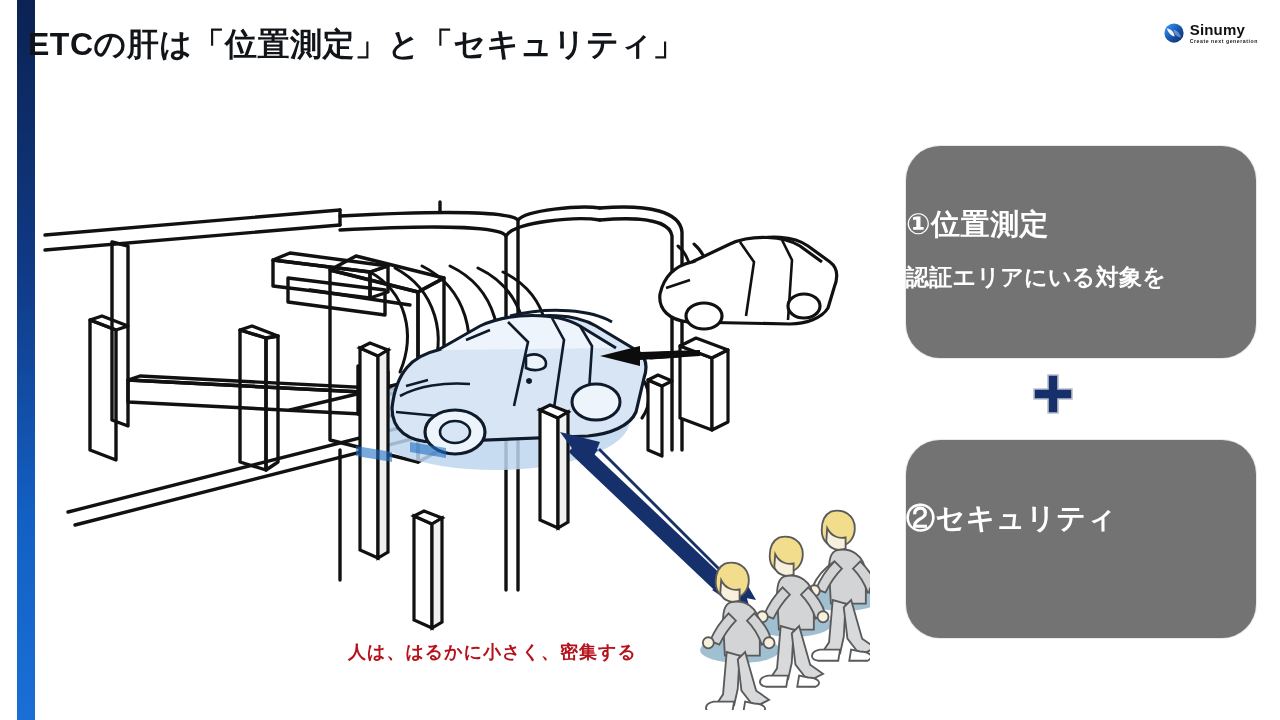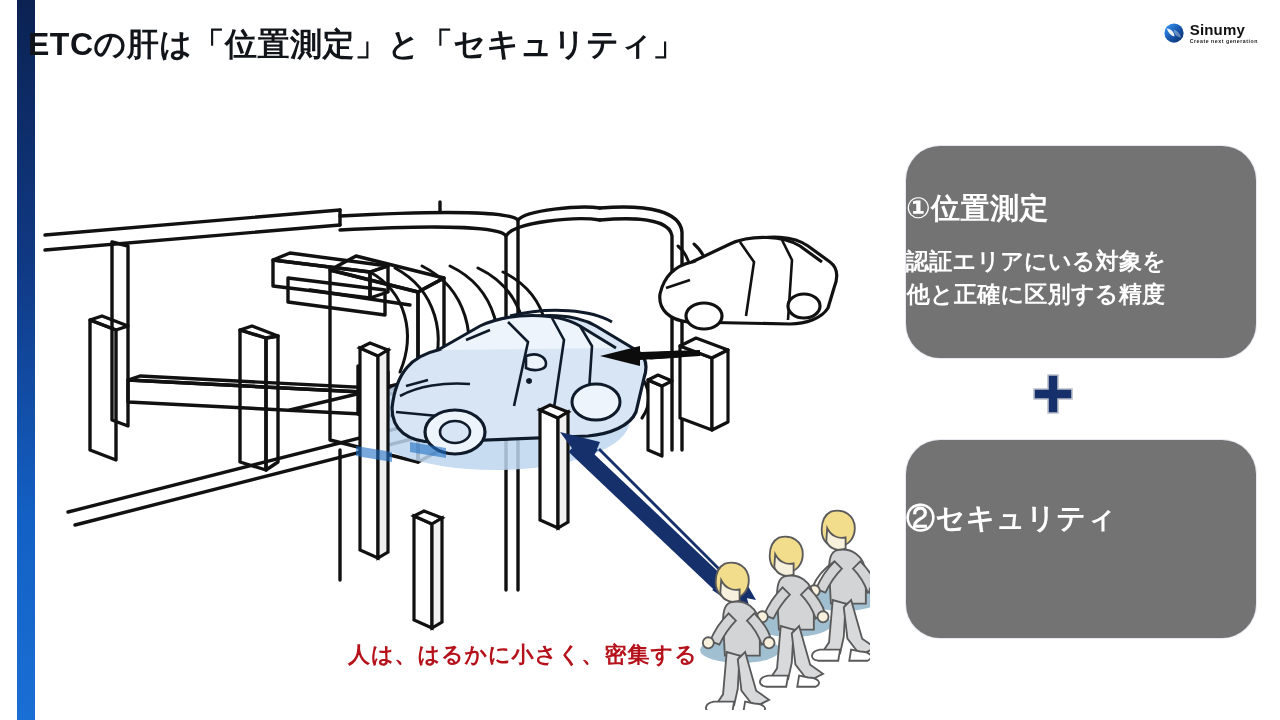--- a/index.html
+++ b/index.html
@@ -50,21 +50,21 @@
   }
   #card-2 .card-body{margin-top:30px;}
   .card-body span{display:block;}
 
   
   .plus-wrap{position:absolute;left:1031px;top:372px;width:44px;height:44px;}
 
   
   .caption{
     position:absolute;left:348px;top:640px;
-    font-size:22px;font-weight:bold;color:#b5121b;letter-spacing:1px;white-space:nowrap;
+    font-size:18px;font-weight:bold;color:#b5121b;letter-spacing:1px;white-space:nowrap;
   }
 
   
   .illo{position:absolute;left:40px;top:150px;width:830px;height:560px;}
   .illo svg{display:block;}
 </style>
 </head>
 <body>
 
 <div class="slide">
@@ -295,21 +295,20 @@
           <path d="M46 156 C 56 156 62 162 54 166 L34 166 L36 154 Z" fill="#fff" stroke="#5a5a5a" stroke-width="2"></path>
         </g>
       </g>
     </svg>
   </div>
 
   <div class="card" id="card-1">
     <div class="card-title">①位置測定</div>
     <div class="card-body">
       <span>認証エリアにいる対象を</span>
-      <span>他と正確に区別する精度</span>
     </div>
   </div>
 
   <div class="plus-wrap">
     <svg width="44" height="44" viewBox="0 0 44 44">
       <path d="M17 3 H27 V17 H41 V27 H27 V41 H17 V27 H3 V17 H17 Z" fill="#16306c" stroke="#b9bfca" stroke-width="1.6"></path>
     </svg>
   </div>
 
   <div class="card" id="card-2">

